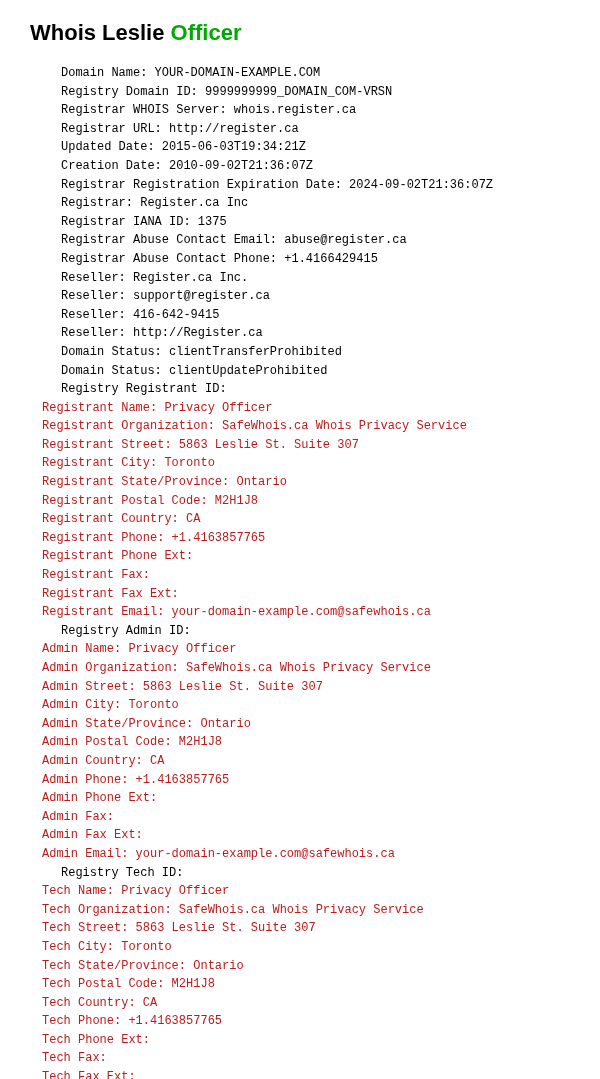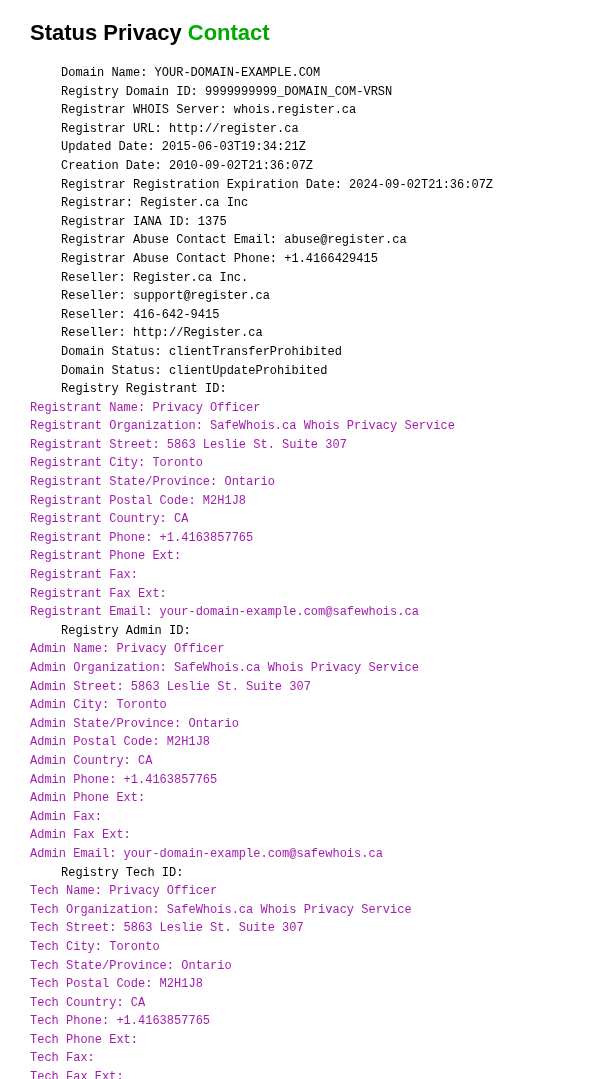--- a/index.html
+++ b/index.html
@@ -29,27 +29,28 @@
     .whois-block {
       line-height: 1.55;
       white-space: pre-wrap;
       word-break: break-all;
     }
     .line {
       display: block;
       line-height: 1.55;
     }
     .green {
-      color: #a21caf;
+      color: #b91c1c;
+      margin-left: 12px;
     }
     .black {
       color: #000000;
       margin-left: 31px;
     }
   </style>
 </head>
 <body>
 
 <h1 class="page-title">
-  <span>Status Privacy </span><span class="enabled">Contact</span>
+  <span>Whois Leslie </span><span class="enabled">Officer</span>
 </h1>
 
 <div class="whois-block" id="whois-container"><span class="line black">Domain Name: YOUR-DOMAIN-EXAMPLE.COM</span><span class="line black">Registry Domain ID: 9999999999_DOMAIN_COM-VRSN</span><span class="line black">Registrar WHOIS Server: whois.register.ca</span><span class="line black">Registrar URL: http://register.ca</span><span class="line black">Updated Date: 2015-06-03T19:34:21Z</span><span class="line black">Creation Date: 2010-09-02T21:36:07Z</span><span class="line black">Registrar Registration Expiration Date: 2024-09-02T21:36:07Z</span><span class="line black">Registrar: Register.ca Inc</span><span class="line black">Registrar IANA ID: 1375</span><span class="line black">Registrar Abuse Contact Email: abuse@register.ca</span><span class="line black">Registrar Abuse Contact Phone: +1.4166429415</span><span class="line black">Reseller: Register.ca Inc.</span><span class="line black">Reseller: support@register.ca</span><span class="line black">Reseller: 416-642-9415</span><span class="line black">Reseller: http://Register.ca</span><span class="line black">Domain Status: clientTransferProhibited</span><span class="line black">Domain Status: clientUpdateProhibited</span><span class="line black">Registry Registrant ID:</span><span class="line green">Registrant Name: Privacy Officer</span><span class="line green">Registrant Organization: SafeWhois.ca Whois Privacy Service</span><span class="line green">Registrant Street: 5863 Leslie St. Suite 307</span><span class="line green">Registrant City: Toronto</span><span class="line green">Registrant State/Province: Ontario</span><span class="line green">Registrant Postal Code: M2H1J8</span><span class="line green">Registrant Country: CA</span><span class="line green">Registrant Phone: +1.4163857765</span><span class="line green">Registrant Phone Ext:</span><span class="line green">Registrant Fax:</span><span class="line green">Registrant Fax Ext:</span><span class="line green">Registrant Email: your-domain-example.com@safewhois.ca</span><span class="line black">Registry Admin ID:</span><span class="line green">Admin Name: Privacy Officer</span><span class="line green">Admin Organization: SafeWhois.ca Whois Privacy Service</span><span class="line green">Admin Street: 5863 Leslie St. Suite 307</span><span class="line green">Admin City: Toronto</span><span class="line green">Admin State/Province: Ontario</span><span class="line green">Admin Postal Code: M2H1J8</span><span class="line green">Admin Country: CA</span><span class="line green">Admin Phone: +1.4163857765</span><span class="line green">Admin Phone Ext:</span><span class="line green">Admin Fax:</span><span class="line green">Admin Fax Ext:</span><span class="line green">Admin Email: your-domain-example.com@safewhois.ca</span><span class="line black">Registry Tech ID:</span><span class="line green">Tech Name: Privacy Officer</span><span class="line green">Tech Organization: SafeWhois.ca Whois Privacy Service</span><span class="line green">Tech Street: 5863 Leslie St. Suite 307</span><span class="line green">Tech City: Toronto</span><span class="line green">Tech State/Province: Ontario</span><span class="line green">Tech Postal Code: M2H1J8</span><span class="line green">Tech Country: CA</span><span class="line green">Tech Phone: +1.4163857765</span><span class="line green">Tech Phone Ext:</span><span class="line green">Tech Fax:</span><span class="line green">Tech Fax Ext:</span><span class="line black"></span></div>
 
 </body></html>

